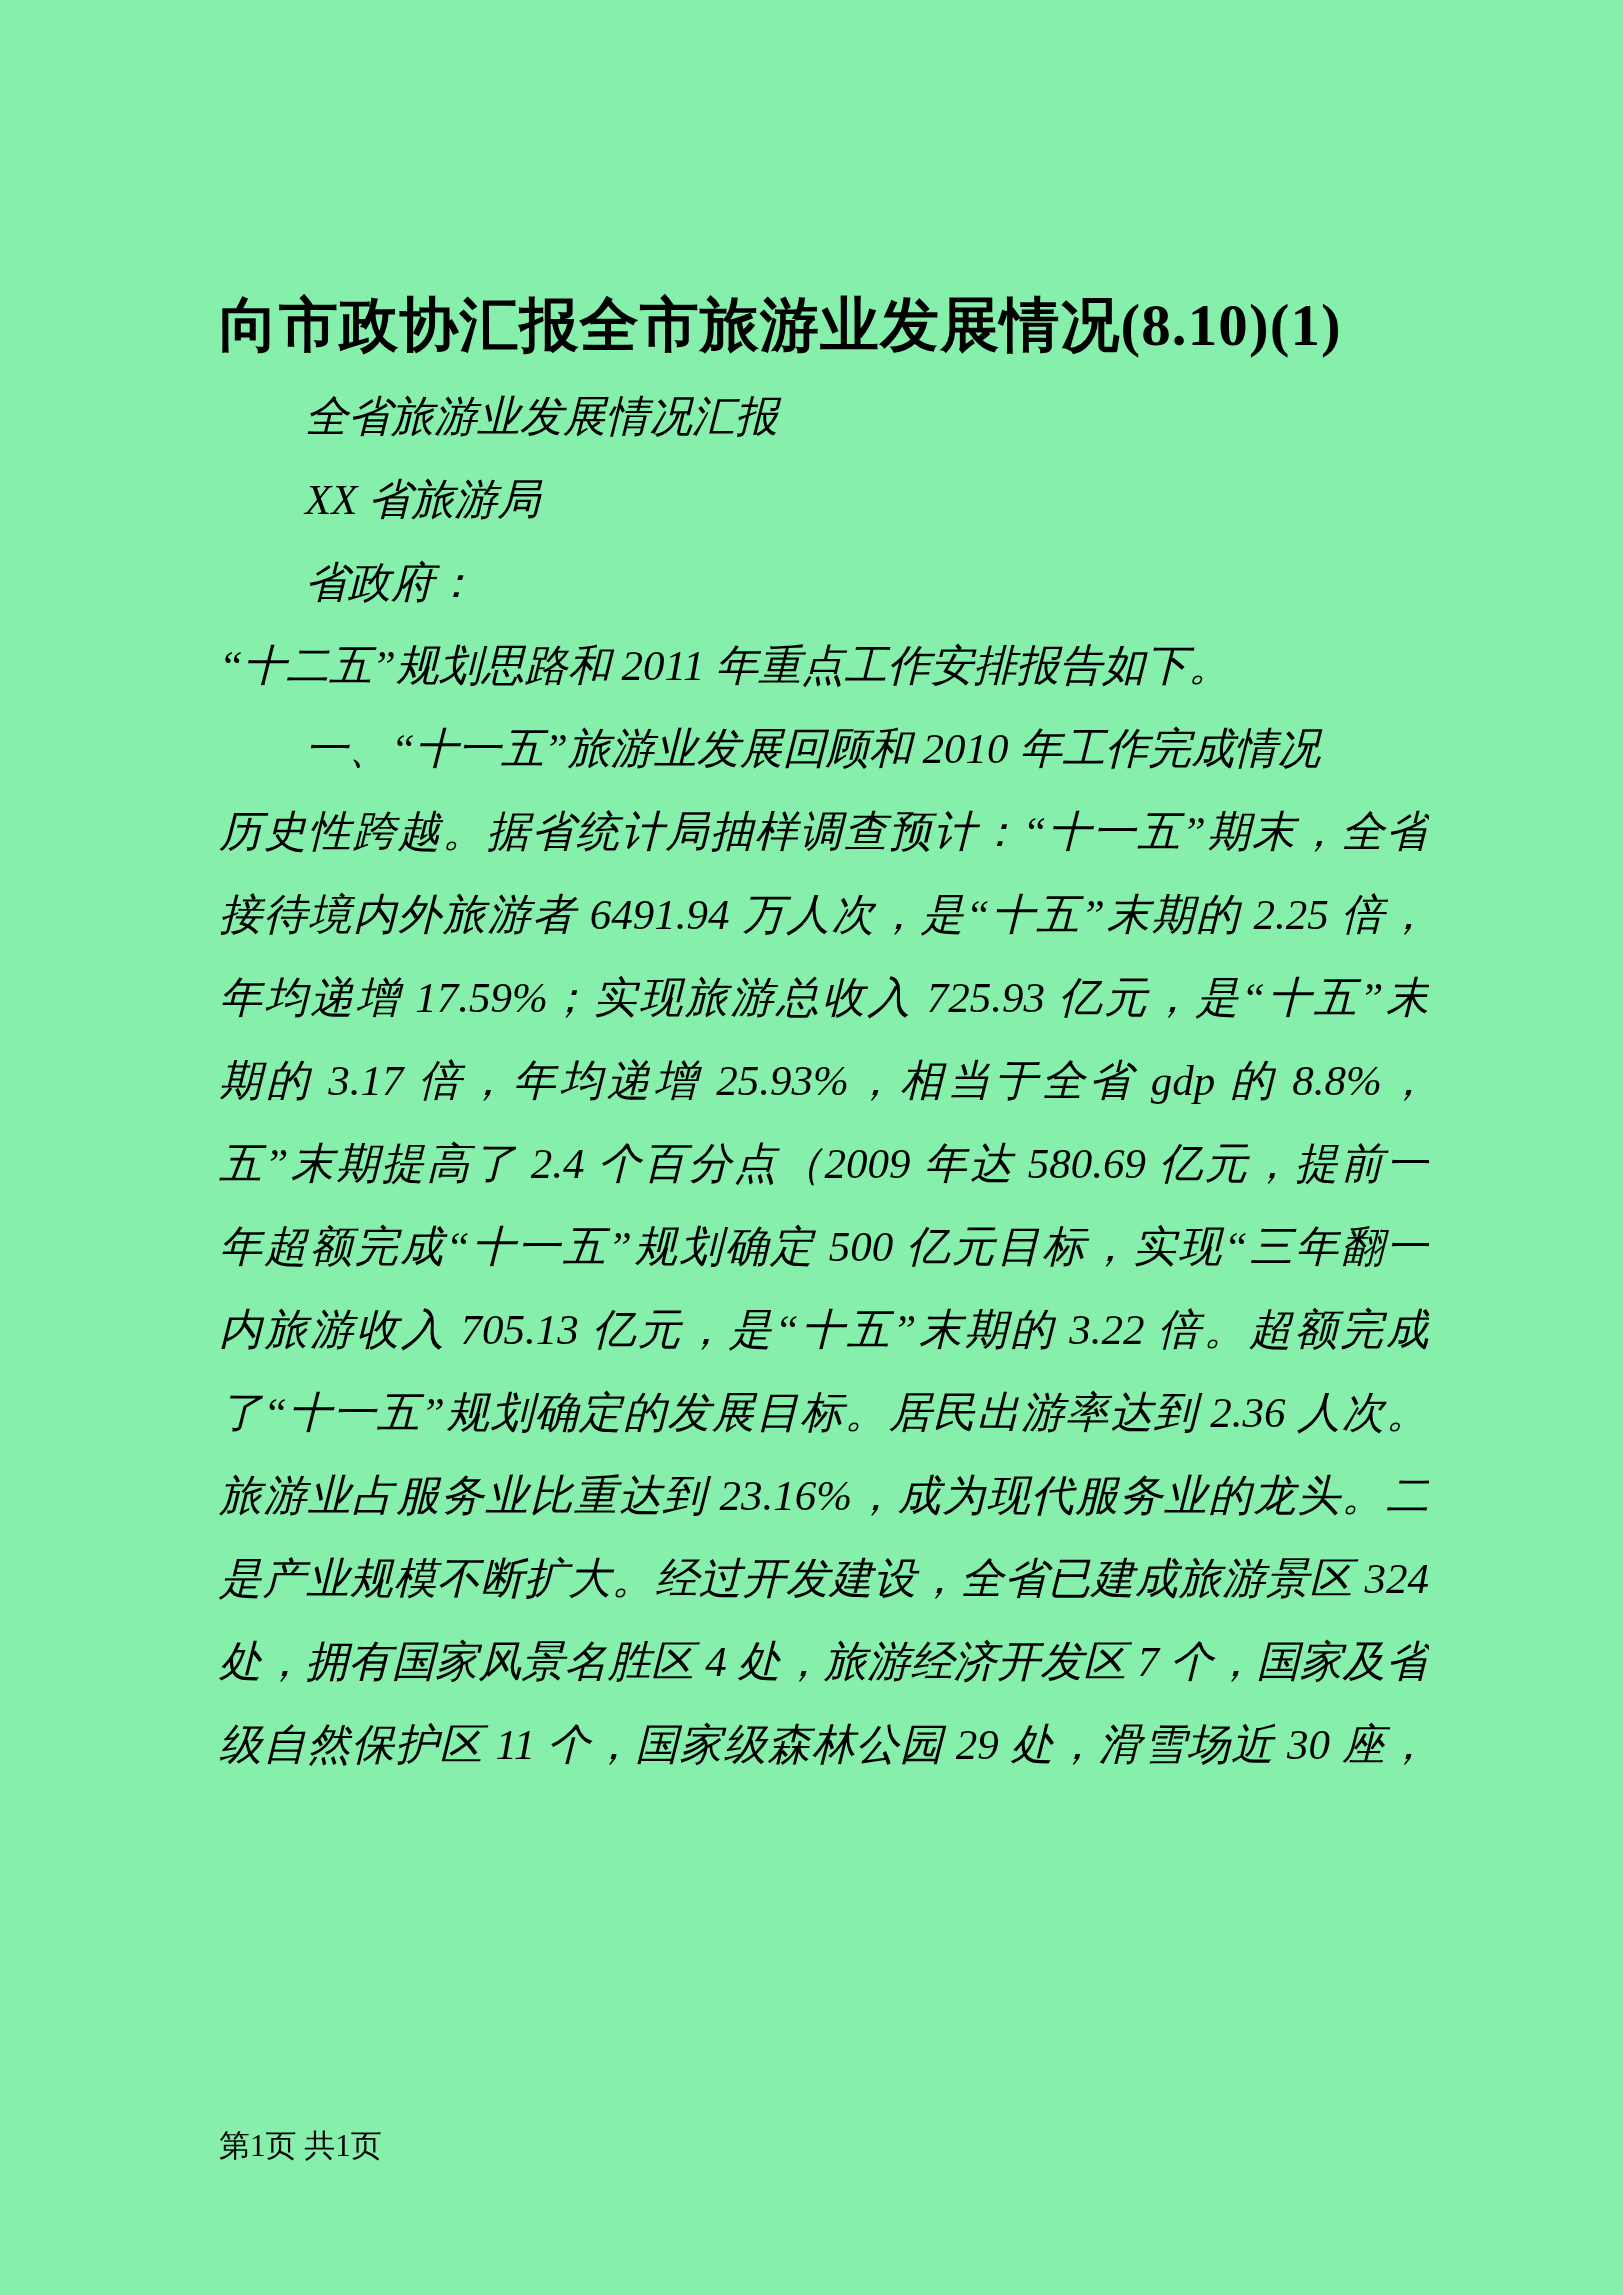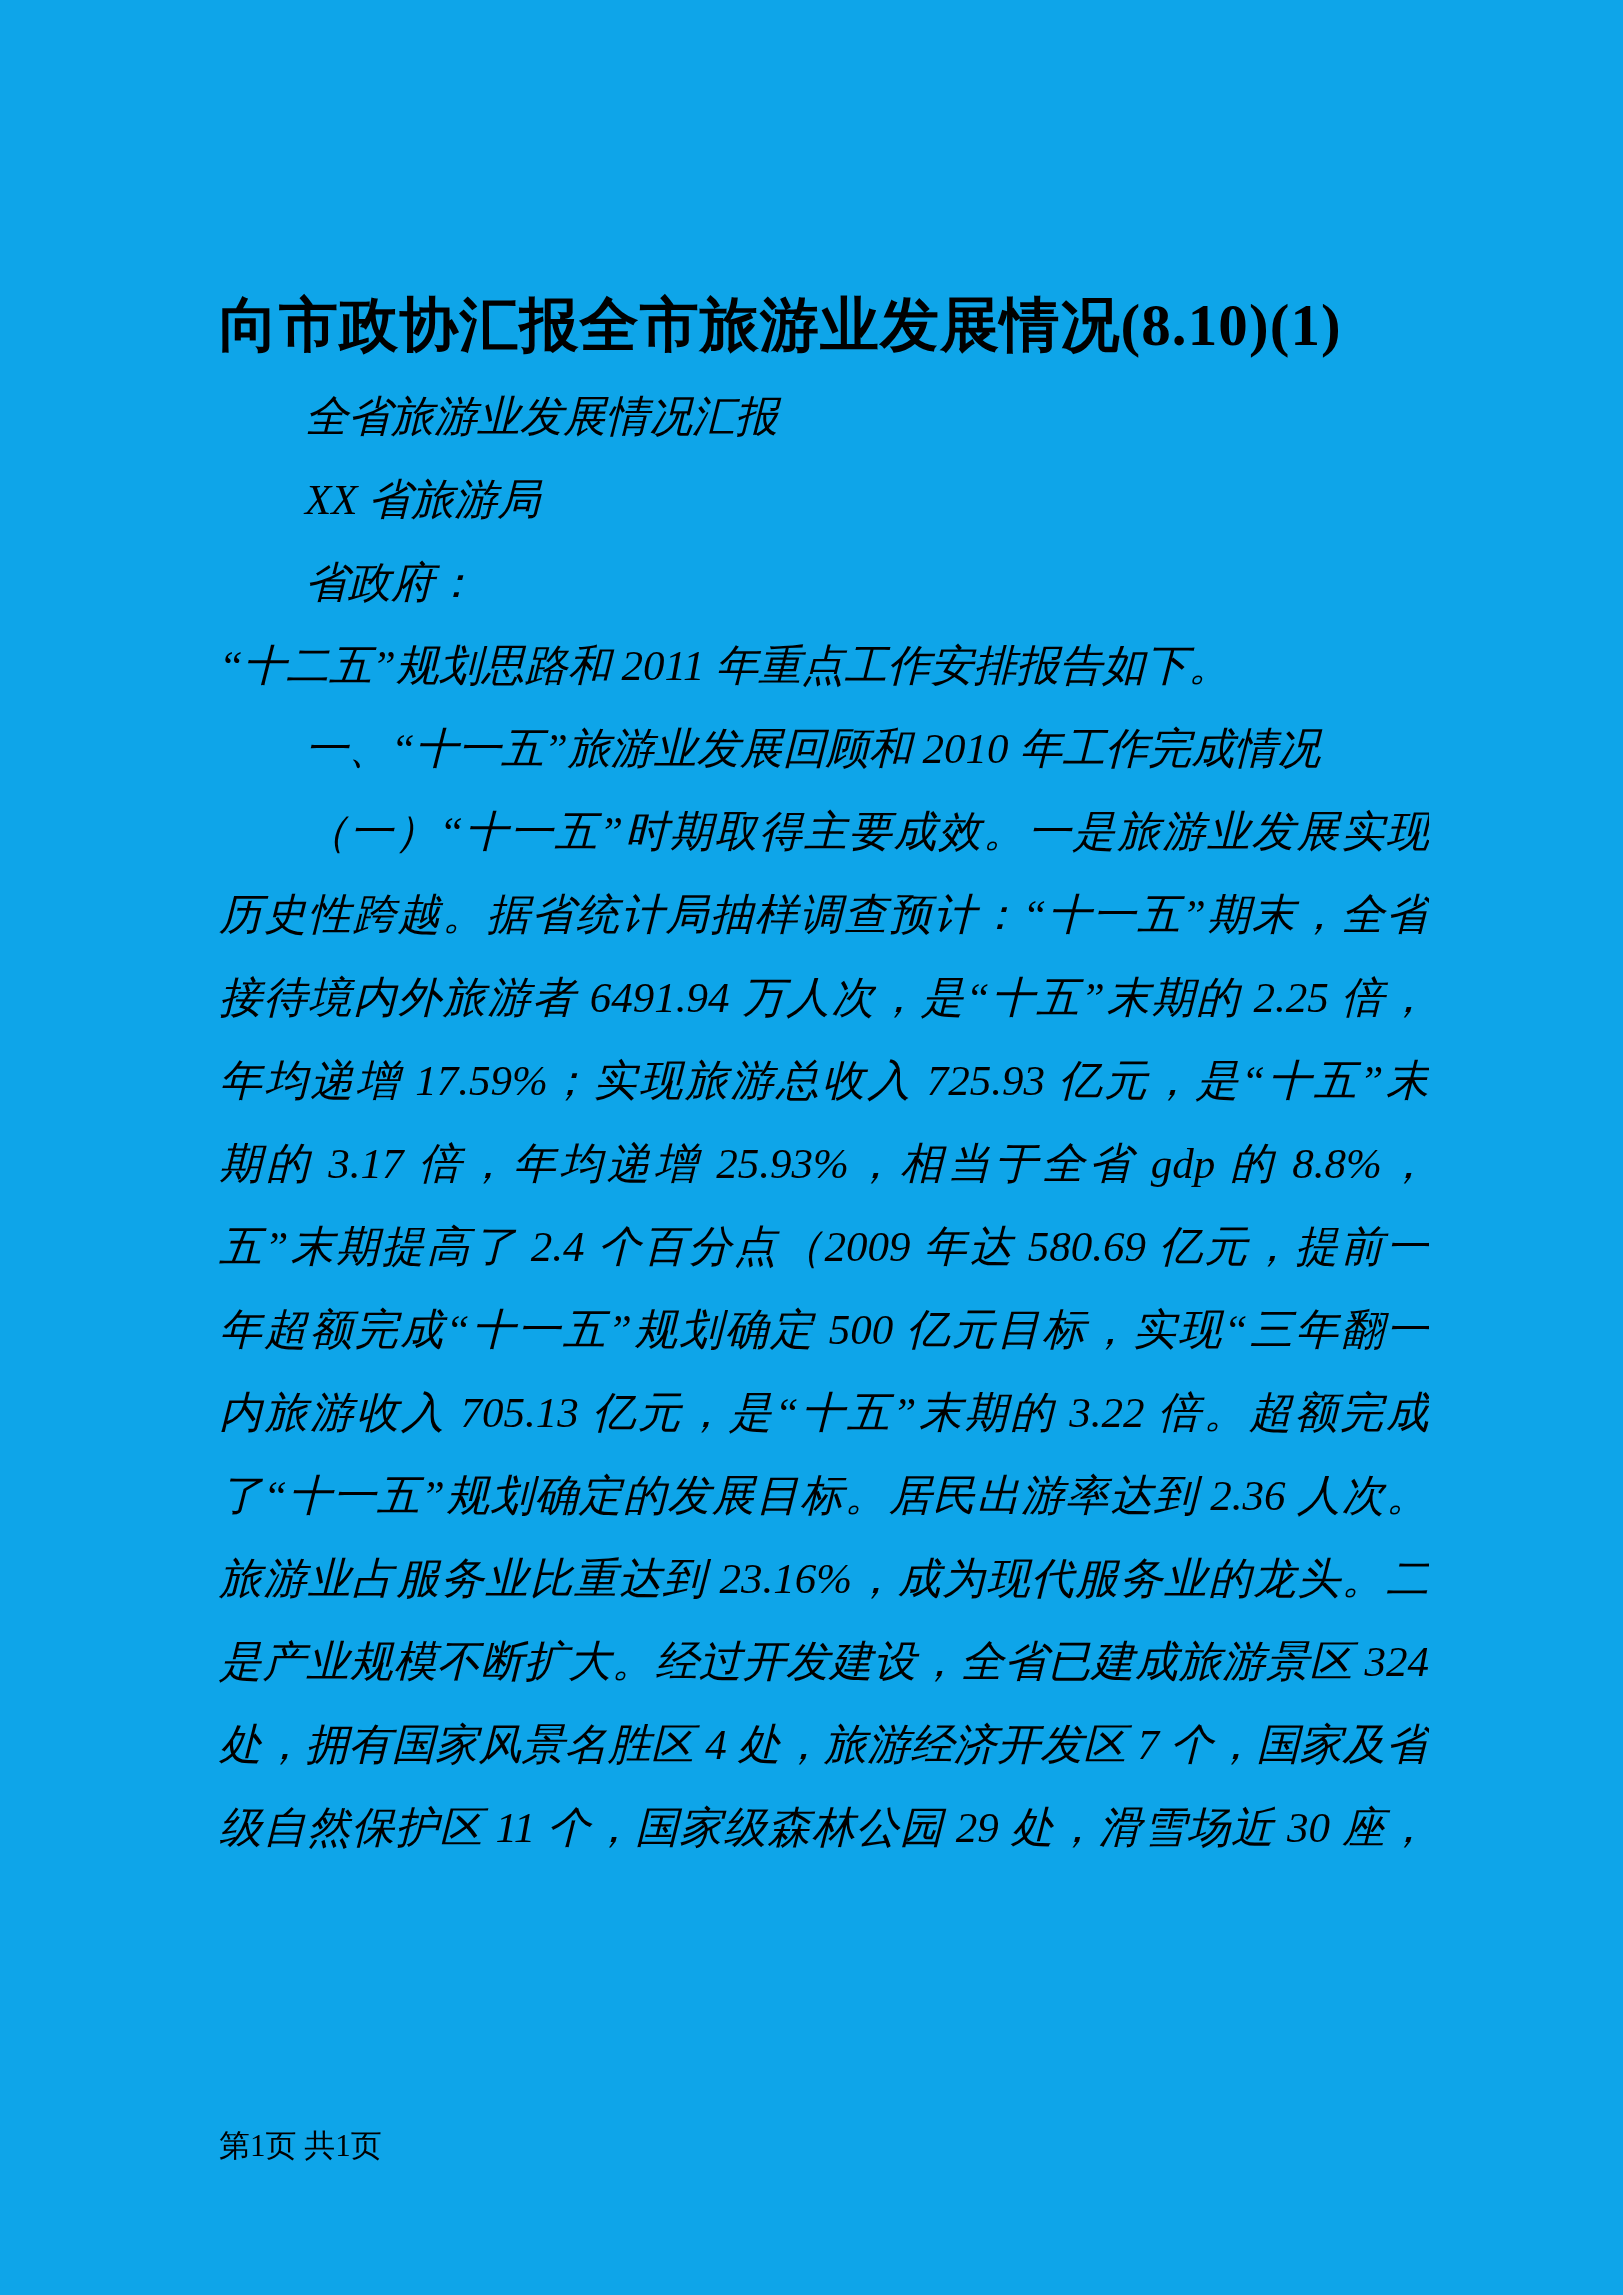--- a/index.html
+++ b/index.html
@@ -9,21 +9,21 @@
   }
   body {
     height: 2295px;
     position: relative;
     font-family: "Liberation Serif", "DejaVu Serif", serif;
     color: #000000;
   }
   .page {
     position: absolute;
     inset: 0;
-    background: #0ea5e9;
+    background: #86efac;
     overflow: hidden;
   }
   .content {
     position: absolute;
     left: 219px;
     top: 283px;
     width: 1210px;
   }
   .doc-title {
     font-size: 59px;
@@ -62,21 +62,20 @@
 
 <div class="page">
   <div class="content">
     <h1 class="doc-title">向市政协汇报全市旅游业发展情况(8.10)(1)</h1>
 
     <div class="line indent">全省旅游业发展情况汇报</div>
     <div class="line indent">XX 省旅游局</div>
     <div class="line indent">省政府：</div>
     <div class="line">“十二五”规划思路和 2011 年重点工作安排报告如下。</div>
     <div class="line indent">一、“十一五”旅游业发展回顾和 2010 年工作完成情况</div>
-    <div class="line indent justify">（一）“十一五”时期取得主要成效。一是旅游业发展实现</div>
     <div class="line justify">历史性跨越。据省统计局抽样调查预计：“十一五”期末，全省</div>
     <div class="line justify">接待境内外旅游者 6491.94 万人次，是“十五”末期的 2.25 倍，</div>
     <div class="line justify">年均递增 17.59%；实现旅游总收入 725.93 亿元，是“十五”末</div>
     <div class="line justify">期的 3.17 倍，年均递增 25.93%，相当于全省 gdp 的 8.8%，比“十</div>
     <div class="line justify">五”末期提高了 2.4 个百分点（2009 年达 580.69 亿元，提前一</div>
     <div class="line justify">年超额完成“十一五”规划确定 500 亿元目标，实现“三年翻一</div>
     <div class="line justify">内旅游收入 705.13 亿元，是“十五”末期的 3.22 倍。超额完成</div>
     <div class="line justify">了“十一五”规划确定的发展目标。居民出游率达到 2.36 人次。</div>
     <div class="line justify">旅游业占服务业比重达到 23.16%，成为现代服务业的龙头。二</div>
     <div class="line justify">是产业规模不断扩大。经过开发建设，全省已建成旅游景区 324</div>

